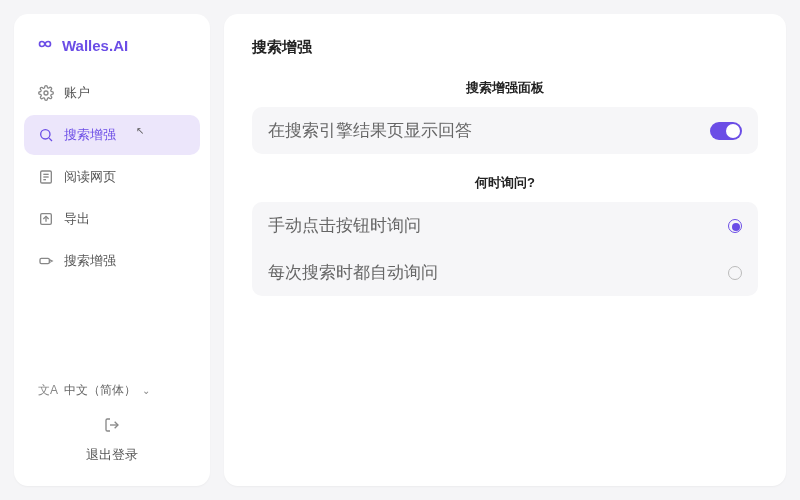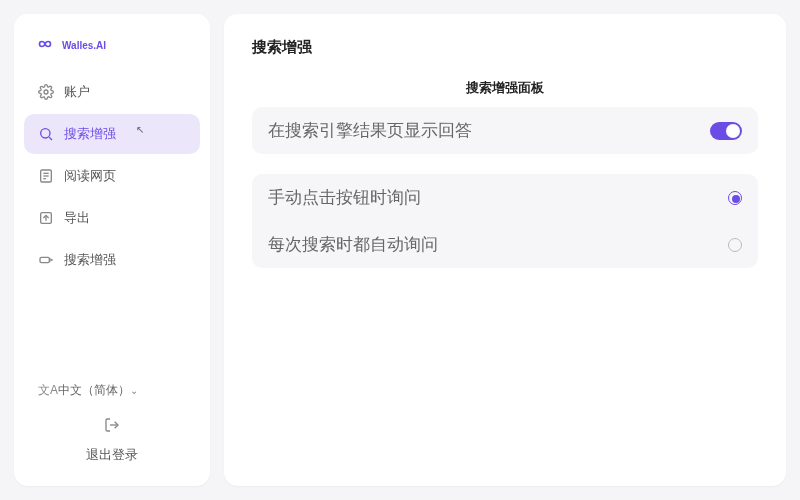--- a/index.html
+++ b/index.html
@@ -22,21 +22,21 @@
       padding: 18px 10px 12px 10px;
       box-shadow: 0 1px 2px rgba(0,0,0,0.04);
     }
     .brand {
       display: flex;
       align-items: center;
       gap: 6px;
       padding: 4px 10px 18px 10px;
       color: #6b4de6;
       font-weight: 600;
-      font-size: 10px;
+      font-size: 15px;
     }
     .brand svg { width: 22px; height: 16px; }
     .nav { display: flex; flex-direction: column; gap: 2px; }
     .nav-item {
       display: flex;
       align-items: center;
       gap: 10px;
       padding: 11px 14px;
       border-radius: 10px;
       font-size: 13px;
@@ -46,20 +46,21 @@
     .nav-item.active {
       background: #ece6fb;
       color: #6b4de6;
     }
     .nav-item .icon { width: 16px; height: 16px; display: flex; align-items: center; justify-content: center; color: #888; }
     .nav-item.active .icon { color: #6b4de6; }
     .spacer { flex: 1; }
     .lang {
       display: flex;
       align-items: center;
+      gap: 6px;
       padding: 8px 14px;
       font-size: 12px;
       color: #666;
       cursor: pointer;
     }
     .logout {
       display: flex;
       align-items: center;
       gap: 10px;
       padding: 10px 14px;
@@ -241,20 +242,21 @@
   <div class="title">搜索增强</div>
 
   <div class="section-label">搜索增强面板</div>
   <div class="panel">
     <div class="row">
       <span>在搜索引擎结果页显示回答</span>
       <div class="toggle"></div>
     </div>
   </div>
 
+  <div class="section-label">何时询问?</div>
   <div class="panel">
     <div class="row">
       <span>手动点击按钮时询问</span>
       <div class="radio selected"></div>
     </div>
     <div class="row">
       <span>每次搜索时都自动询问</span>
       <div class="radio"></div>
     </div>
   </div>

